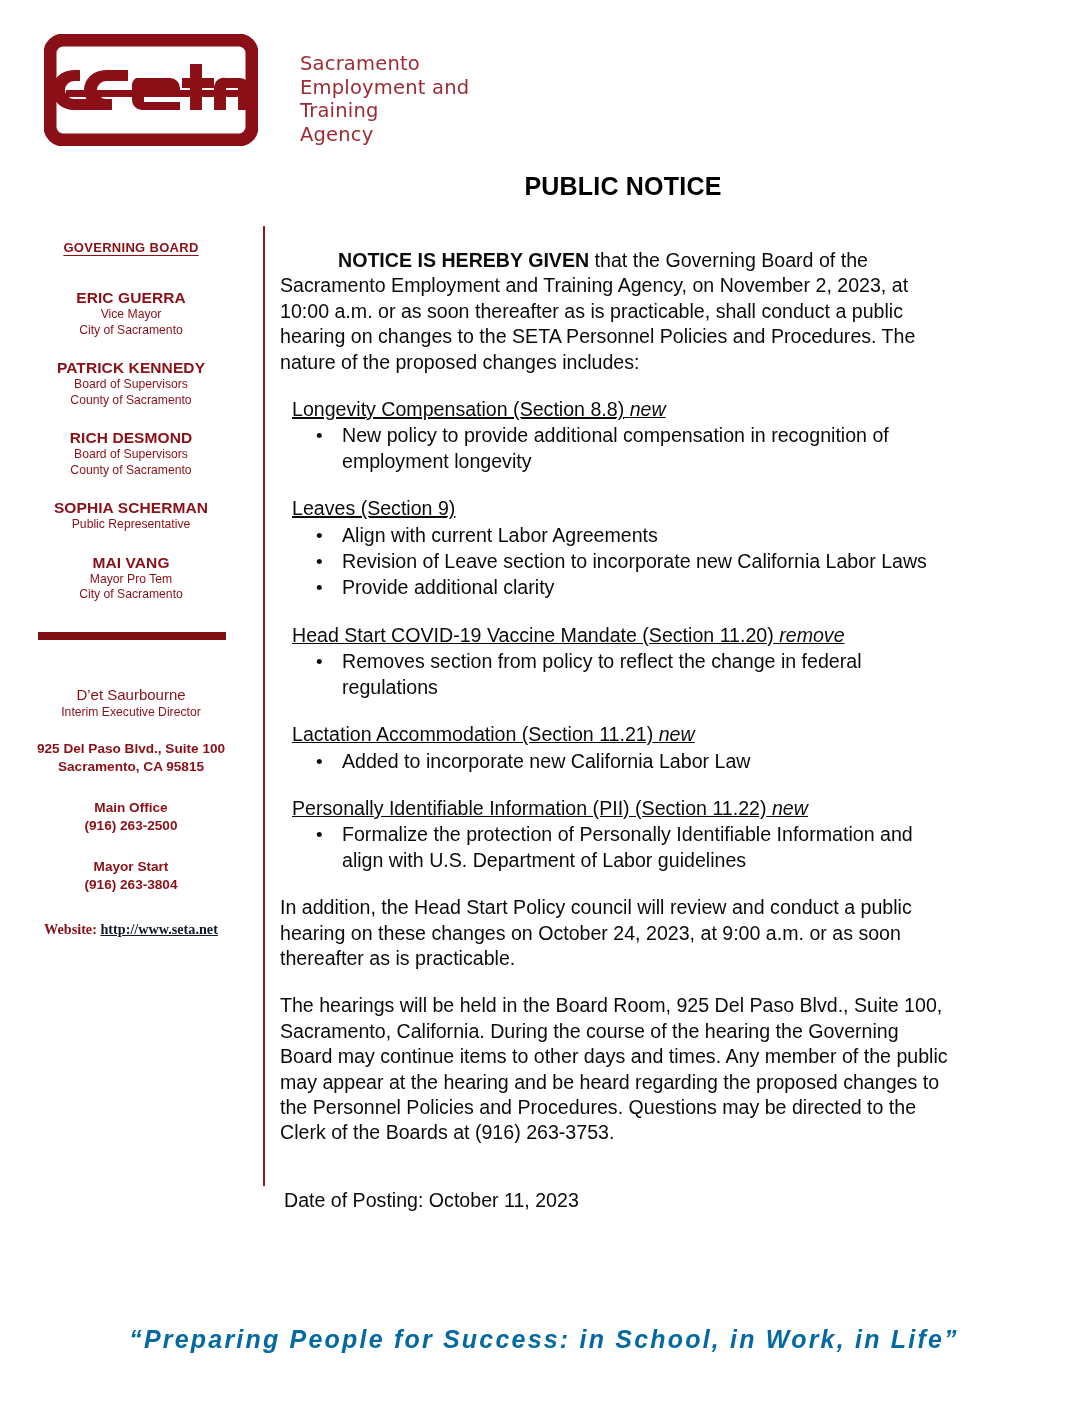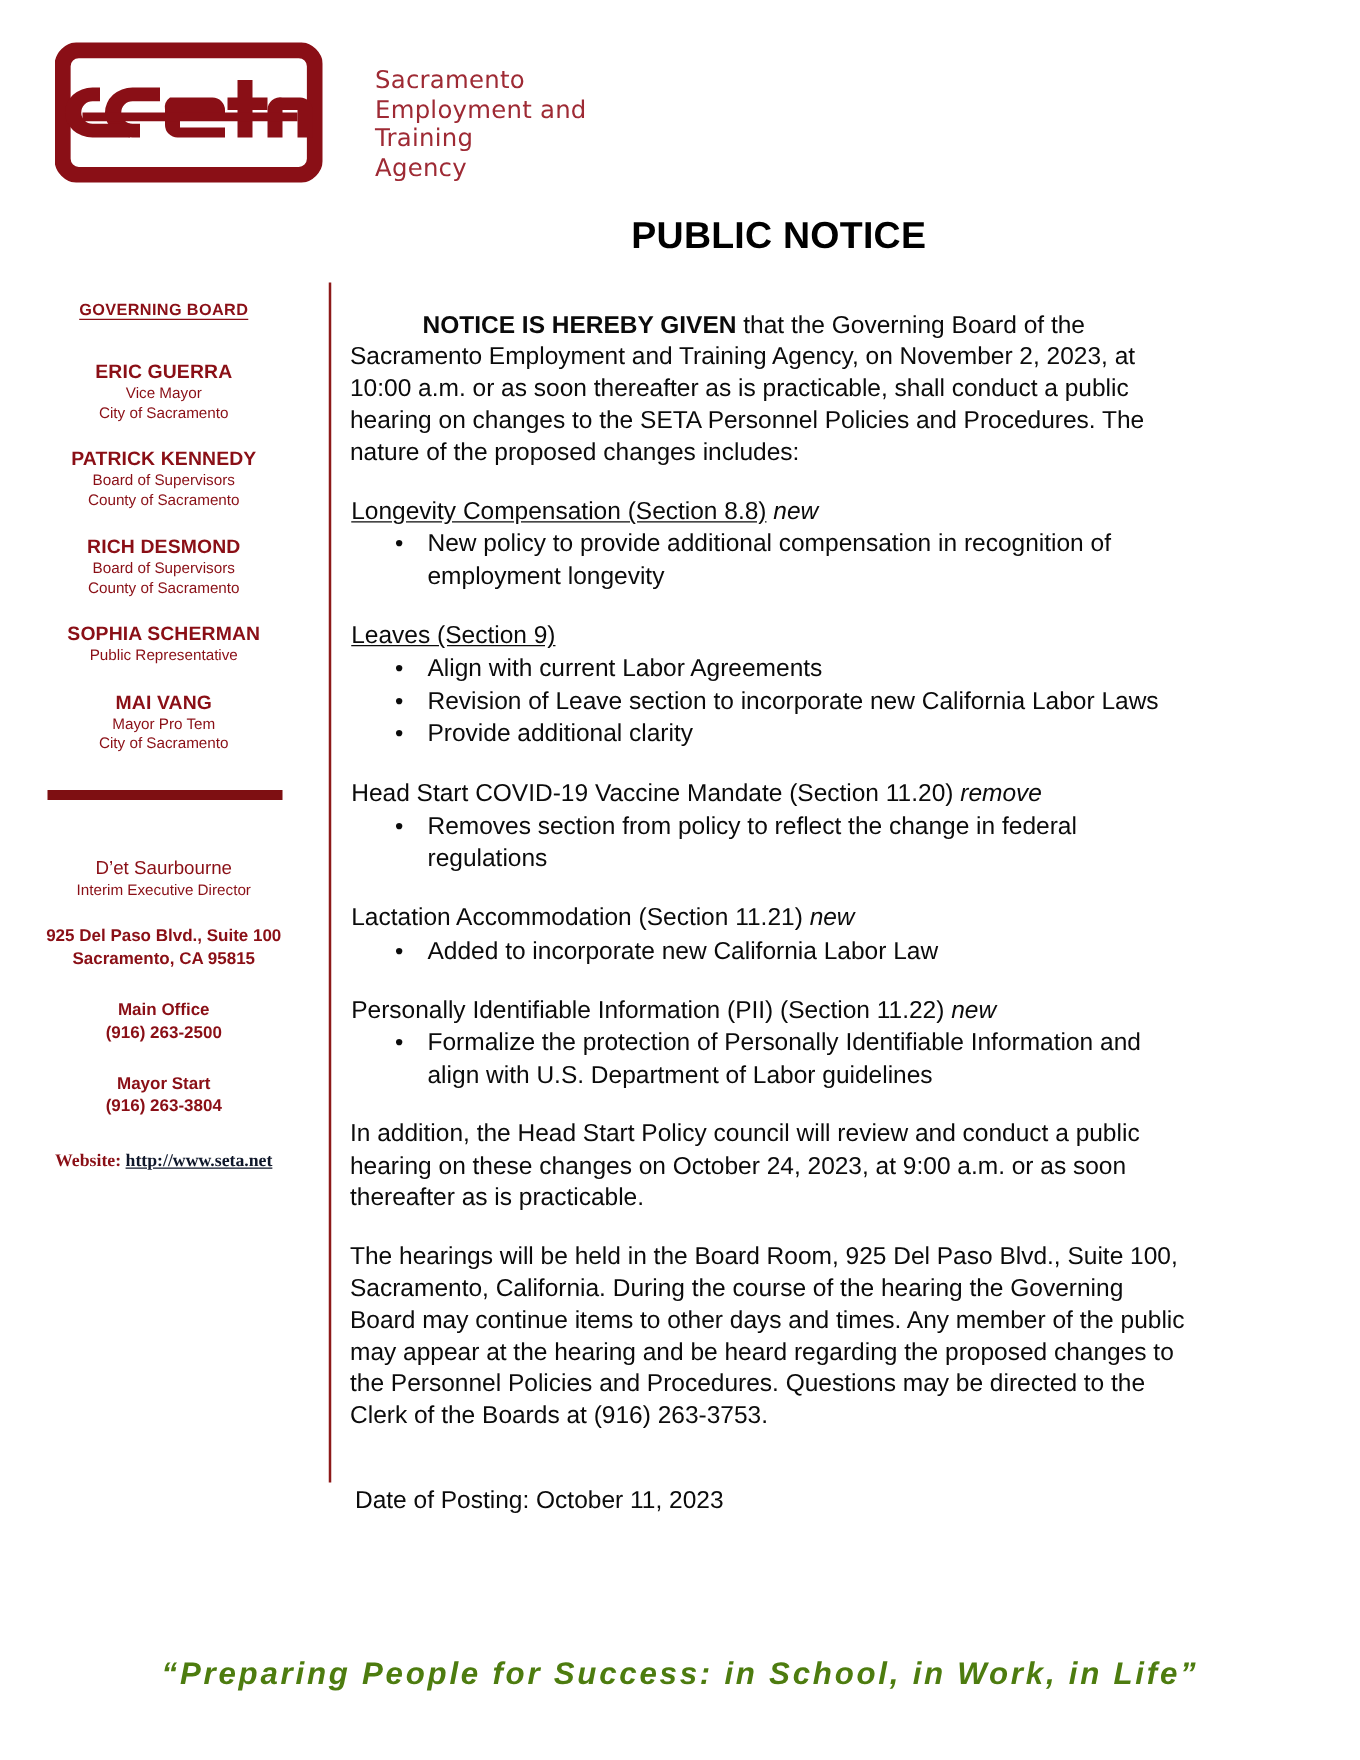--- a/index.html
+++ b/index.html
@@ -48,21 +48,21 @@
     font-weight: 400;
   }
 
   
   .doc-title {
     position: absolute;
     left: 0;
     top: 172px;
     width: 1088px;
     text-align: center;
-    font-size: 30px;
+    font-size: 25px;
     font-weight: bold;
     letter-spacing: 0.2px;
     color: #000;
   }
   .doc-title .inner {
     display: inline-block;
     margin-left: 158px;
   }
 
   
@@ -165,23 +165,24 @@
     line-height: 25.4px;
     color: #0b0b0b;
   }
   .para {
     margin: 0 0 22px 0;
   }
   .para.lead { text-indent: 58px; }
   .para b { font-weight: bold; }
 
   .section-head {
-    margin: 0 0 1px 1px;
+    margin: 0 0 1px 12px;
     font-size: 19.6px;
     line-height: 25.4px;
+    text-decoration: underline;
   }
   .section-head .u {
     text-decoration: underline;
     text-underline-offset: 2px;
   }
   .section-head i {
     font-style: italic;
   }
 
   ul.bullets {
@@ -210,21 +211,21 @@
     padding-left: 4px;
   }
 
   
   .footer {
     position: absolute;
     left: 0;
     top: 1325px;
     width: 1088px;
     text-align: center;
-    color: #4d7c0f;
+    color: #0369a1;
     font-size: 25px;
     font-weight: bold;
     font-style: italic;
     letter-spacing: 2.2px;
     font-family: "Liberation Sans", sans-serif;
   }
 </style>
 </head>
 <body>
 

